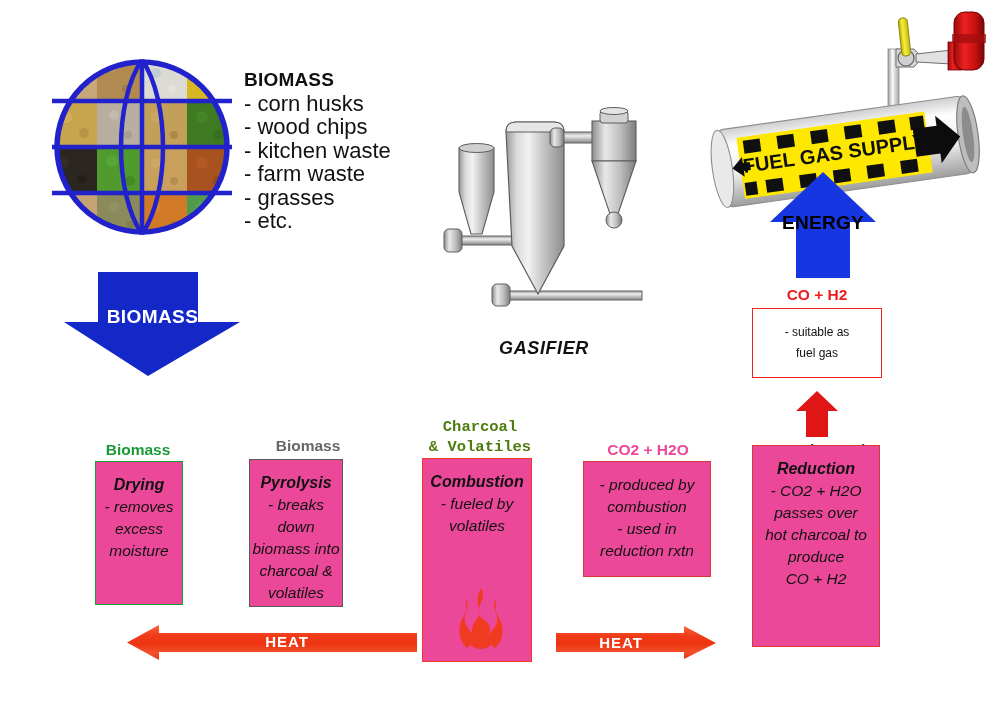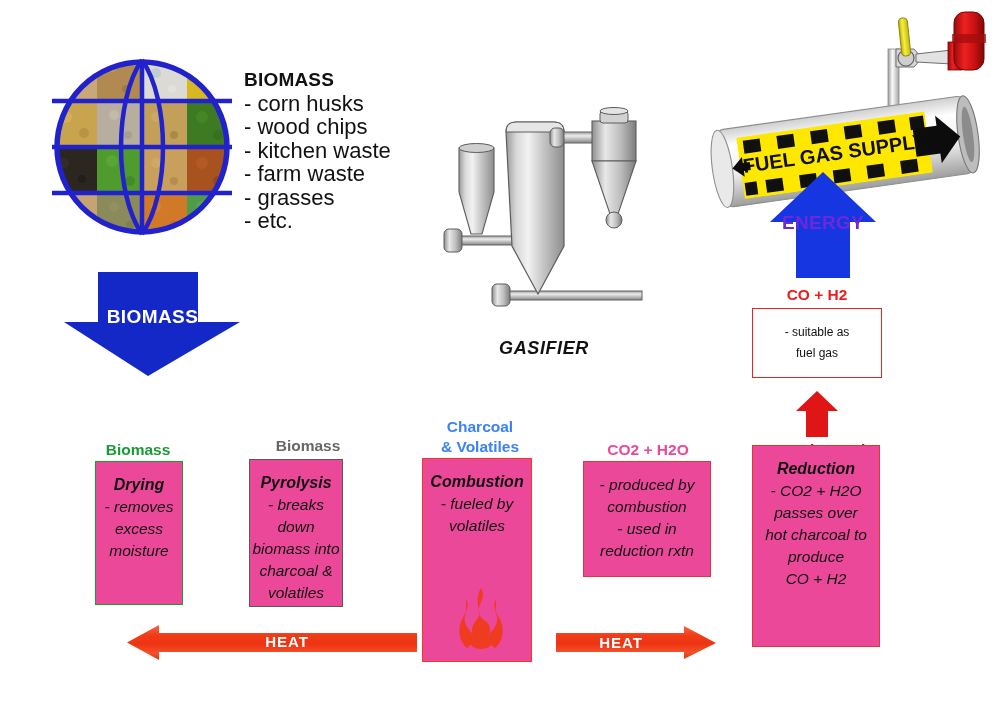--- a/index.html
+++ b/index.html
@@ -26,21 +26,21 @@
   #gasifier{left:424px;top:104px;width:240px;height:225px;}
   #gasifier-label{left:424px;top:338px;width:240px;text-align:center;
       font-size:18px;font-weight:bold;letter-spacing:.6px;font-style:italic;}
 
   
   #pipe{left:700px;top:2px;width:300px;height:215px;}
 
   
   #energy-arrow{left:768px;top:170px;width:110px;height:110px;}
   #energy-arrow .lbl{position:absolute;left:0;top:42px;width:110px;text-align:center;
-      color:#6d28d9;font-size:19px;font-weight:bold;letter-spacing:.3px;}
+      color:#000000;font-size:19px;font-weight:bold;letter-spacing:.3px;}
 
   
   #coh2-cap{left:752px;top:286px;width:130px;text-align:center;
       color:#ee1c1c;font-size:15.5px;font-weight:bold;}
   #coh2-box{left:752px;top:308px;width:128px;height:68px;border:1.6px solid #ee2222;
       background:#fff;display:flex;align-items:center;justify-content:center;}
   #coh2-box .txt{font-size:12px;line-height:21px;text-align:center;}
   #coh2-arrow{left:795px;top:390px;width:44px;height:48px;}
 
   
@@ -49,21 +49,21 @@
   .stagebox .inner{padding-top:12px;text-align:center;}
   .stagebox .h{font-size:16px;font-weight:bold;line-height:22px;}
   .stagebox .b{font-size:15.5px;line-height:22px;}
 
   #cap-drying{left:92px;top:441px;width:92px;color:#1a9a35;}
   #box-drying{left:95px;top:461px;width:88px;height:144px;border:1.7px solid #16a02f;}
 
   #cap-pyro{left:247px;top:437px;width:122px;color:#666666;}
   #box-pyro{left:249px;top:459px;width:94px;height:148px;border:1.7px solid #5a5a5a;}
 
-  #cap-comb{left:427px;top:417px;width:106px;color:#3b82f6;line-height:20px;}
+  #cap-comb{left:427px;top:417px;width:106px;color:#4d7c0f;line-height:20px;font-family:Liberation Mono, monospace;}
   #box-comb{left:422px;top:458px;width:110px;height:204px;border:1.7px solid #ef3b20;}
   #flame{position:absolute;left:34px;top:128px;width:48px;height:62px;}
 
   #cap-co2{left:586px;top:441px;width:124px;color:#ec4899;}
   #box-co2{left:583px;top:461px;width:128px;height:116px;border:1.7px solid #d93a3a;}
 
   #cap-hot{left:752px;top:441px;width:130px;color:#0c4a6e;}
   #box-hot{left:752px;top:445px;width:128px;height:202px;border:1.7px solid #e03535;}
 
   

